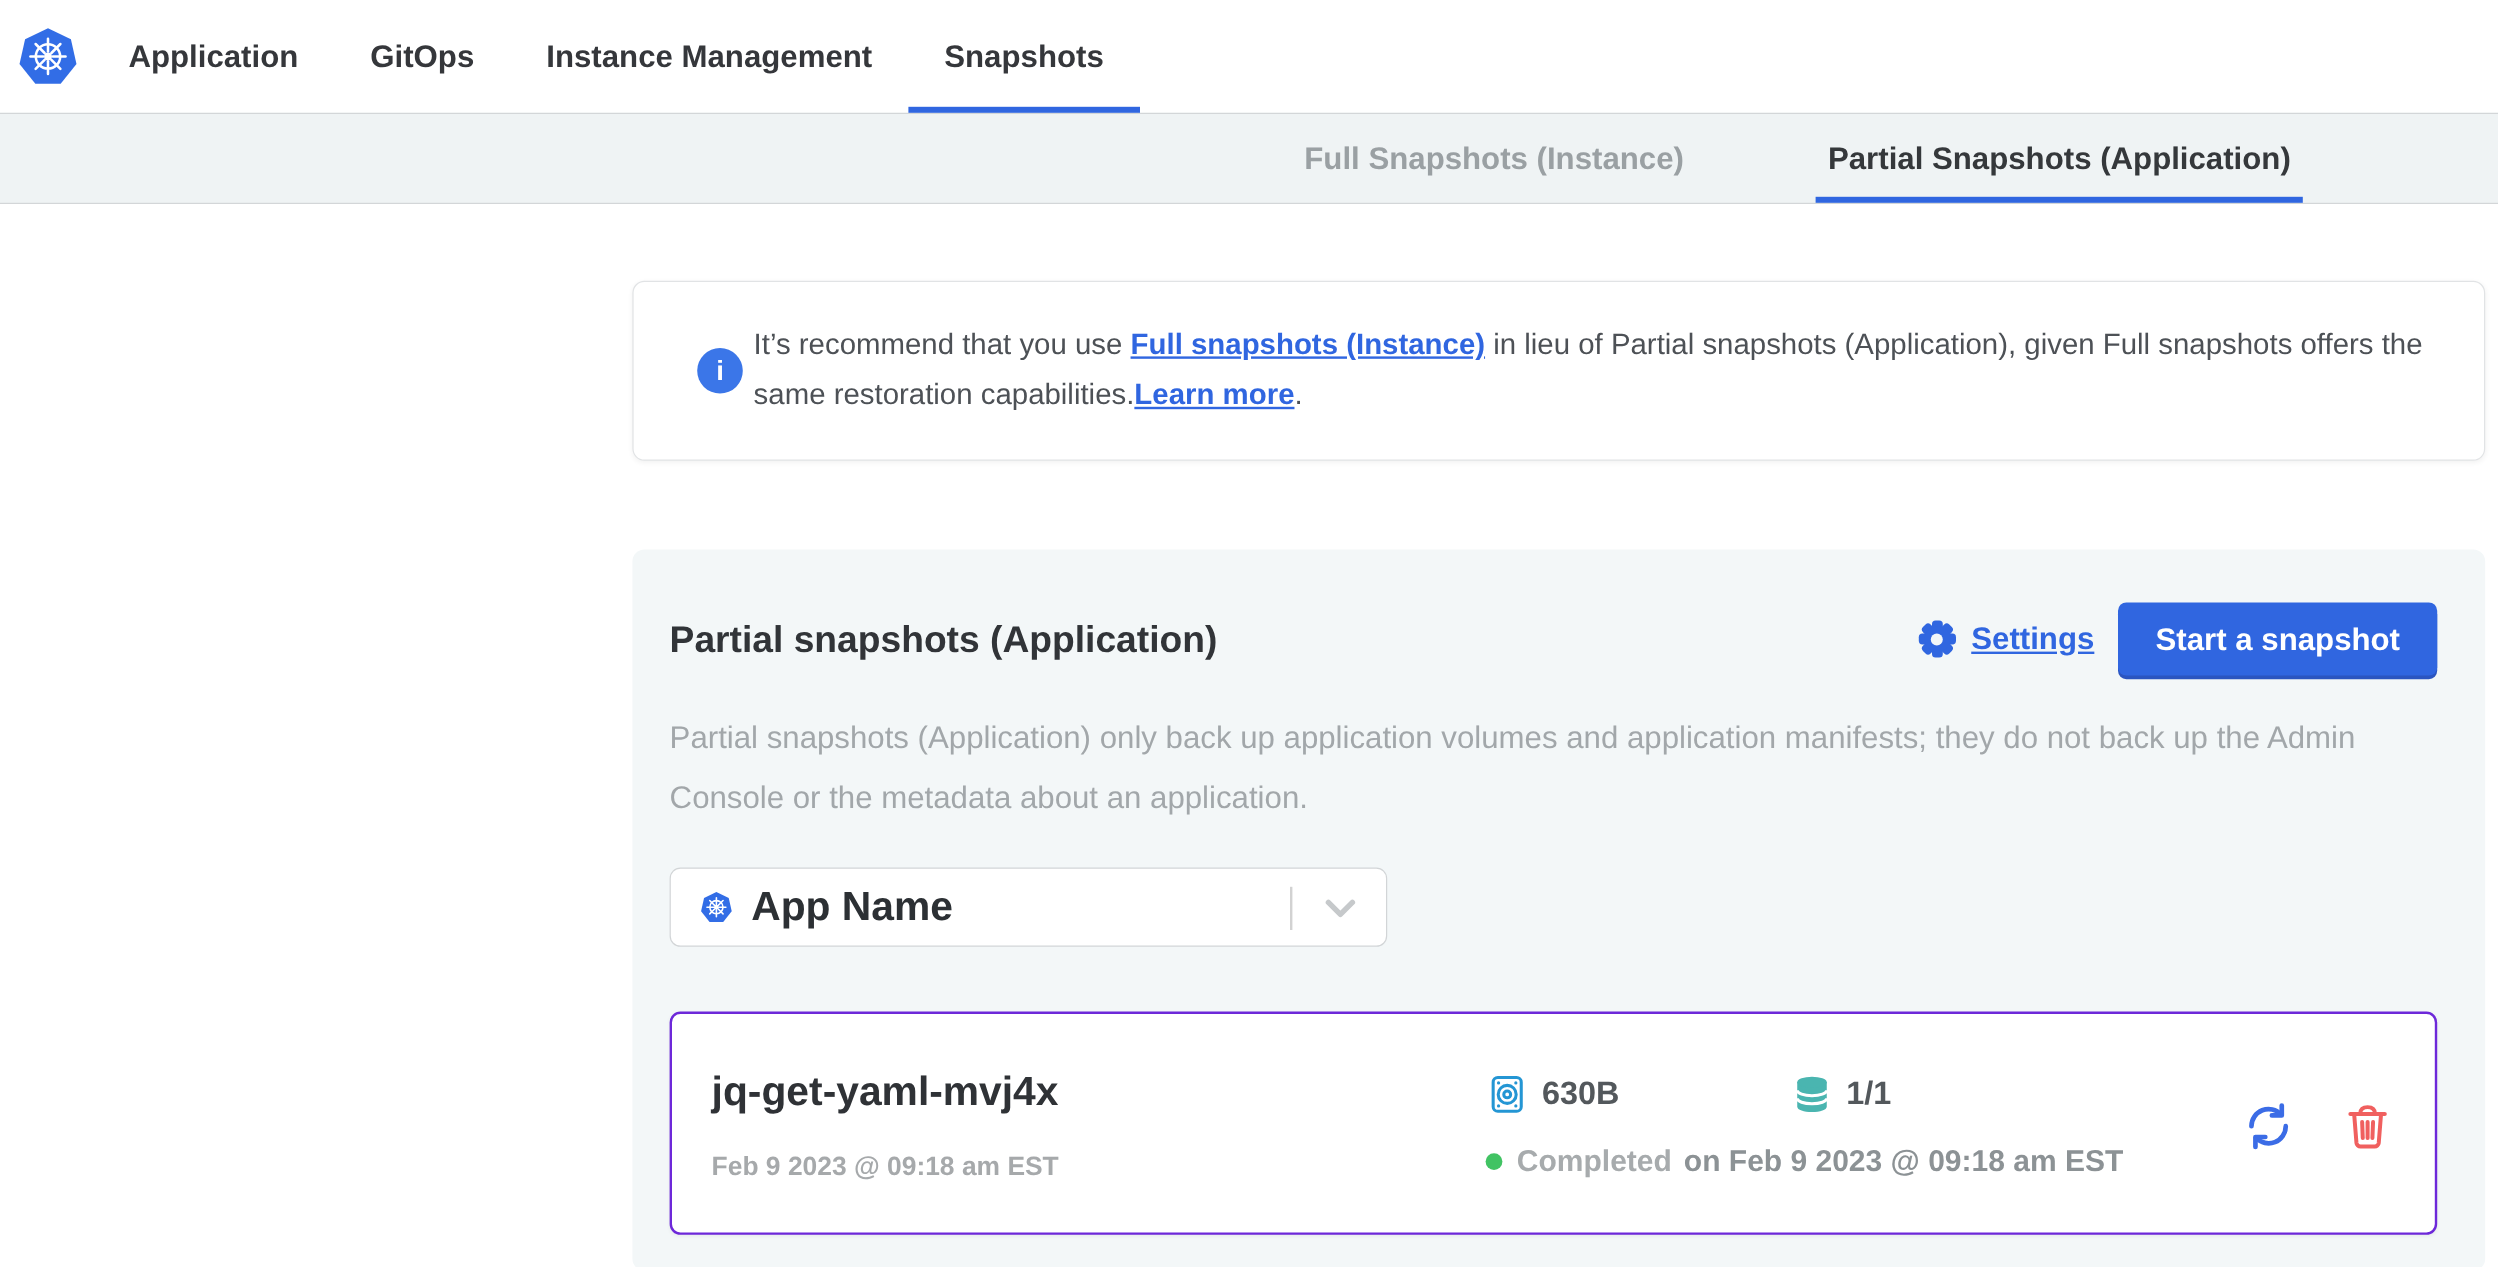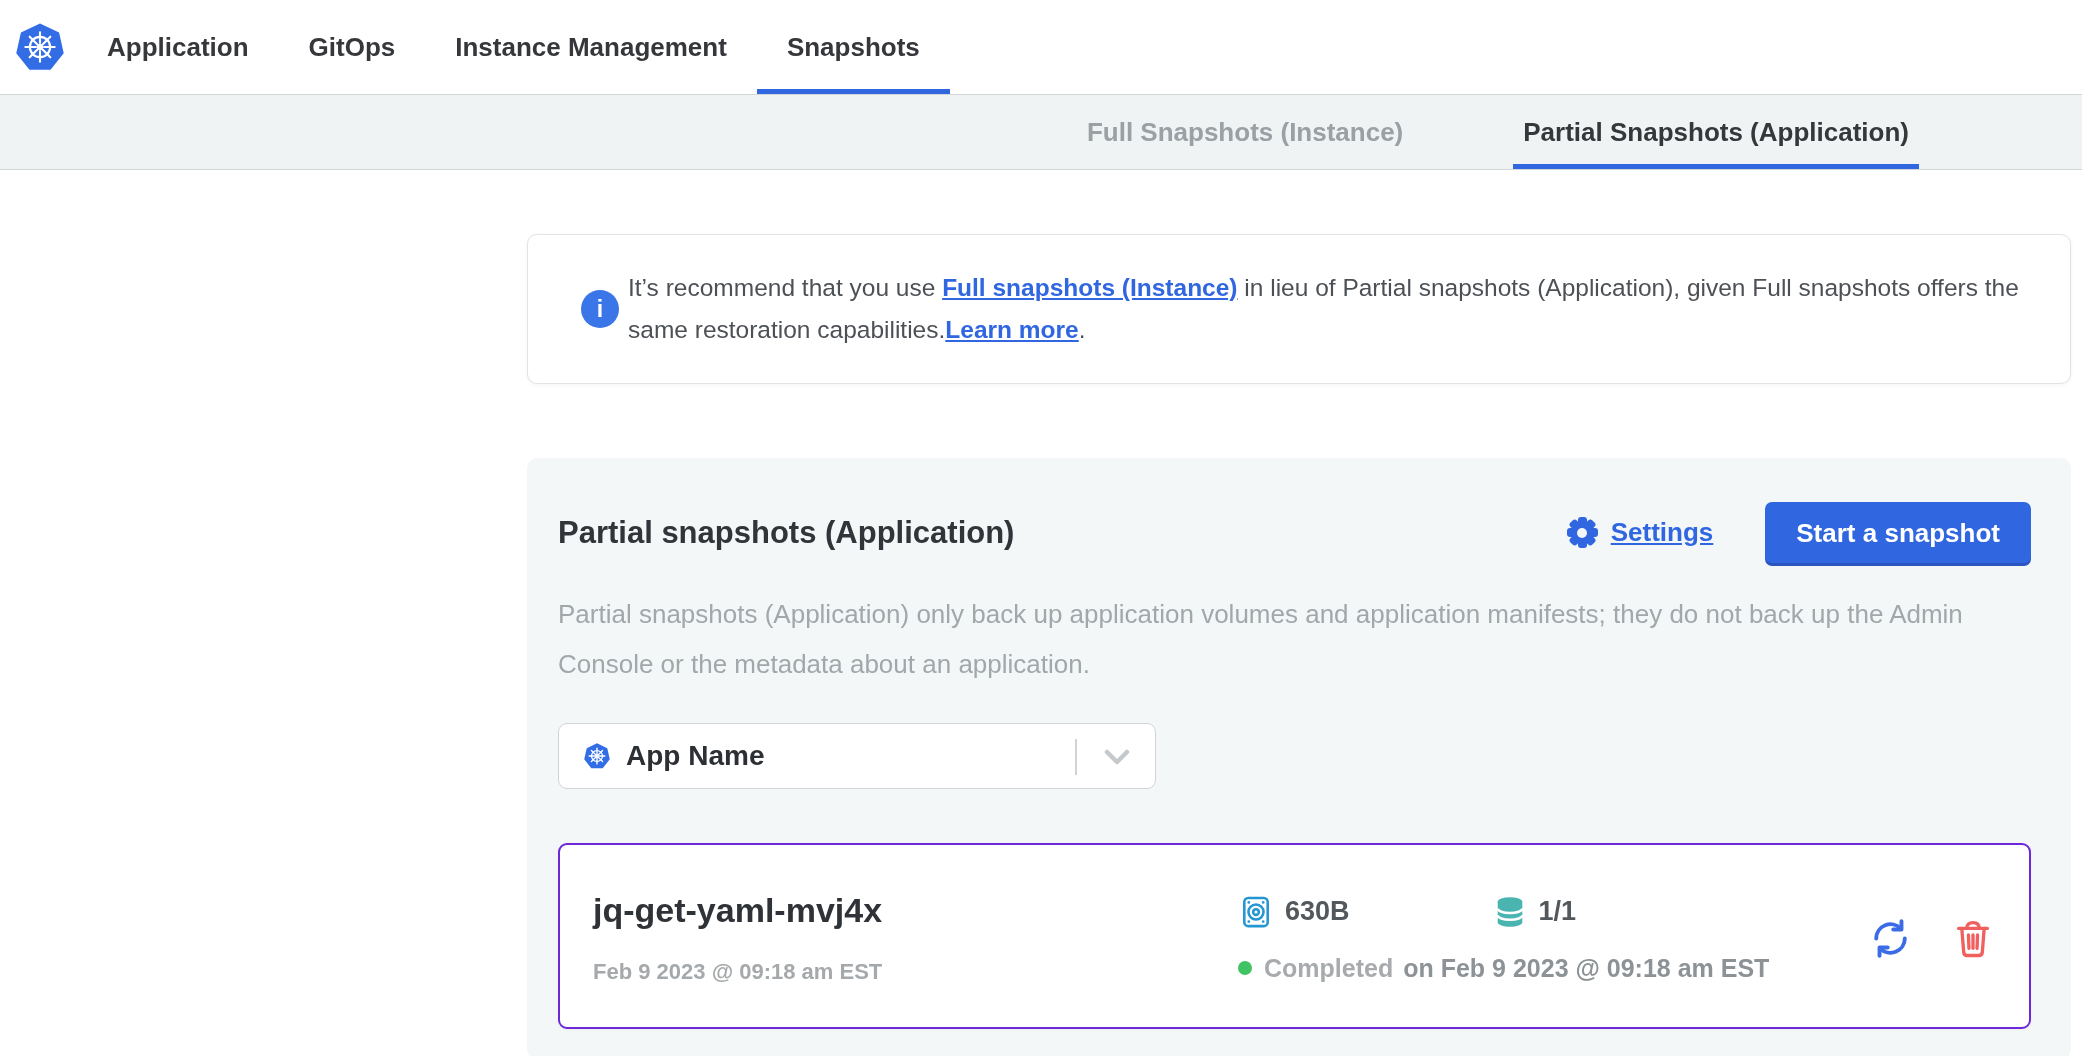--- a/index.html
+++ b/index.html
@@ -42,32 +42,32 @@
   .panel-title { font-size:31px; font-weight:700; color:#313438; flex:1; }
   .settings-link { display:flex; align-items:center; gap:13px; color:#3066e0; font-size:26px;
                    font-weight:700; text-decoration:underline; cursor:pointer; }
   .gear { position:relative; width:31px; height:31px; flex:0 0 31px; }
   .gear i { position:absolute; left:50%; top:50%; width:31px; height:9px; margin:-4.5px 0 0 -15.5px;
             background:#3066e0; border-radius:3px; }
   .gear i:nth-child(2){ transform:rotate(45deg);} .gear i:nth-child(3){ transform:rotate(90deg);}
   .gear i:nth-child(4){ transform:rotate(135deg);}
   .gear::before { content:""; position:absolute; inset:5px; background:#3066e0; border-radius:50%; z-index:1; }
   .gear::after  { content:""; position:absolute; inset:10.5px; background:#f3f7f8; border-radius:50%; z-index:2; }
-  .start-btn { margin-left:52px; background:#3066e0; color:#fff; font-size:26px; font-weight:700;
+  .start-btn { margin-left:20px; background:#3066e0; color:#fff; font-size:26px; font-weight:700;
                font-family:"Liberation Sans",sans-serif; border:none; border-radius:7px;
                padding:16px 31px 14px; box-shadow:0 3px 0 #2b55c0; cursor:pointer; }
 
   .panel-desc { margin-top:26px; font-size:26px; line-height:50px; color:#a2a7aa; max-width:1460px; }
 
   
   .app-select { position:relative; margin-top:34px; width:598px; height:66px; background:#fff;
                 border:1px solid #d2d5d7; border-radius:9px; display:flex; align-items:center;
                 padding-left:24px; cursor:pointer; }
   .app-select .k8s-small { width:28px; height:28px; flex:0 0 28px; }
-  .app-select-value { margin-left:15px; font-size:28px; font-weight:600; color:#2c3034; }
+  .app-select-value { margin-left:15px; font-size:34px; font-weight:600; color:#2c3034; }
   .select-divider { position:absolute; right:78px; top:15px; width:2px; height:36px; background:#d2d2d2; }
   .select-chevron { position:absolute; right:25px; top:25px; }
 
   
   .snap-card { margin-top:54px; background:#fff; border:2px solid #6d28d9; border-radius:9px;
                box-shadow:0 1px 3px rgba(0,0,0,.04); padding:46px 33px 42px; display:flex; align-items:center; }
   .snap-left { width:645px; }
   .snap-name { font-size:34px; font-weight:700; color:#2f3236; }
   .snap-date { margin-top:29px; font-size:22px; font-weight:700; color:#a6a9ab; }
   .snap-mid { flex:1; }

